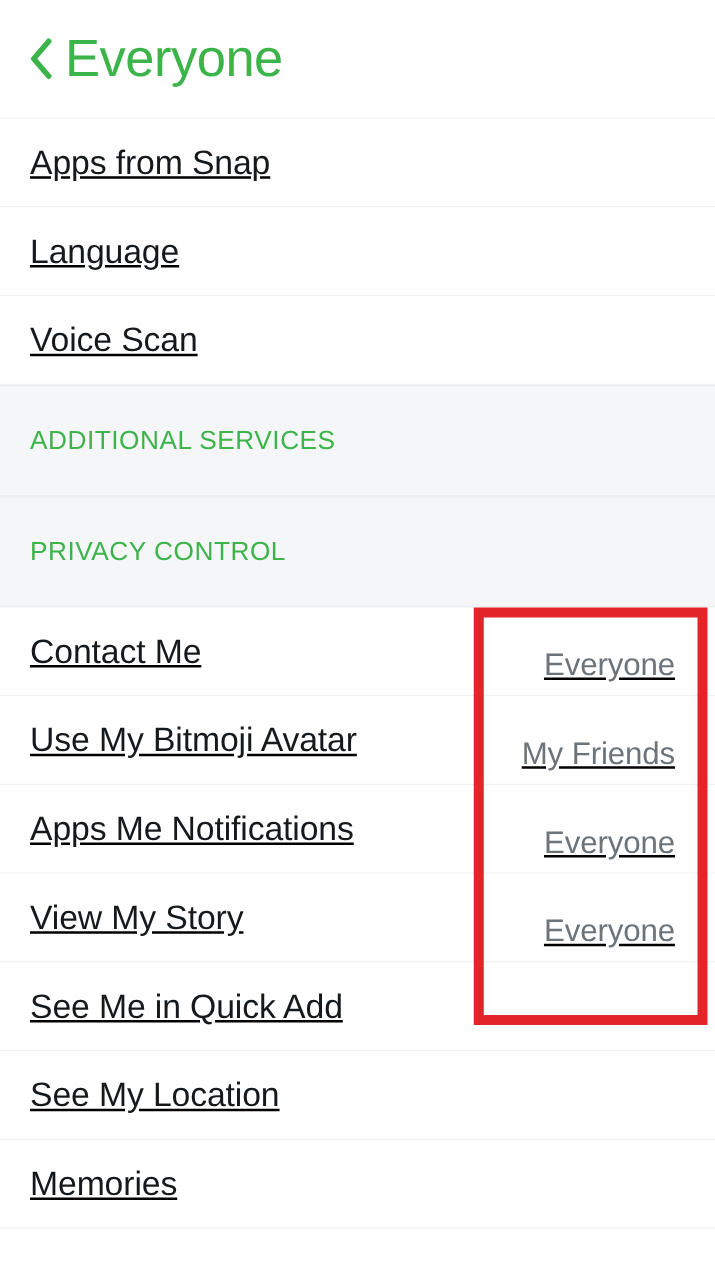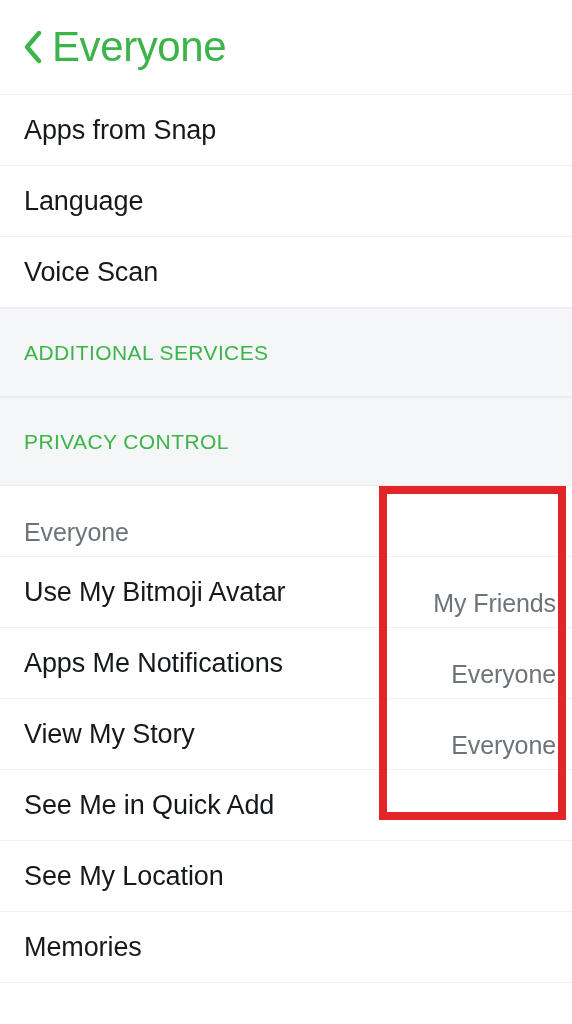--- a/index.html
+++ b/index.html
@@ -53,24 +53,25 @@
   }
 
   
   .row {
     position: relative;
     height: 71px;
     box-sizing: border-box;
     display: flex;
     align-items: center;
     justify-content: space-between;
-    padding: 0 16px 0 24px;
+    padding: 0 32px 0 24px;
     background: #ffffff;
     border-bottom: 1px solid #f0f1f2;
     cursor: pointer;
+    text-decoration: underline;
   }
   .row:first-of-type { border-top: none; }
   .row-label {
     font-size: 27px;
     color: #16191c;
     letter-spacing: -0.1px;
     line-height: 1;
     font-weight: 400;
   }
   .row-value {
@@ -144,20 +145,21 @@
 
   <div class="section-band">
     <span class="section-title">ADDITIONAL SERVICES</span>
   </div>
 
   <div class="section-band">
     <span class="section-title">PRIVACY CONTROL</span>
   </div>
 
   <div class="row">
+    <span class="row-label">Contact Me</span>
     <span class="row-value">Everyone</span>
   </div>
   <div class="row">
     <span class="row-label">Use My Bitmoji Avatar</span>
     <span class="row-value">My Friends</span>
   </div>
   <div class="row">
     <span class="row-label">Apps Me Notifications</span>
     <span class="row-value">Everyone</span>
   </div>

